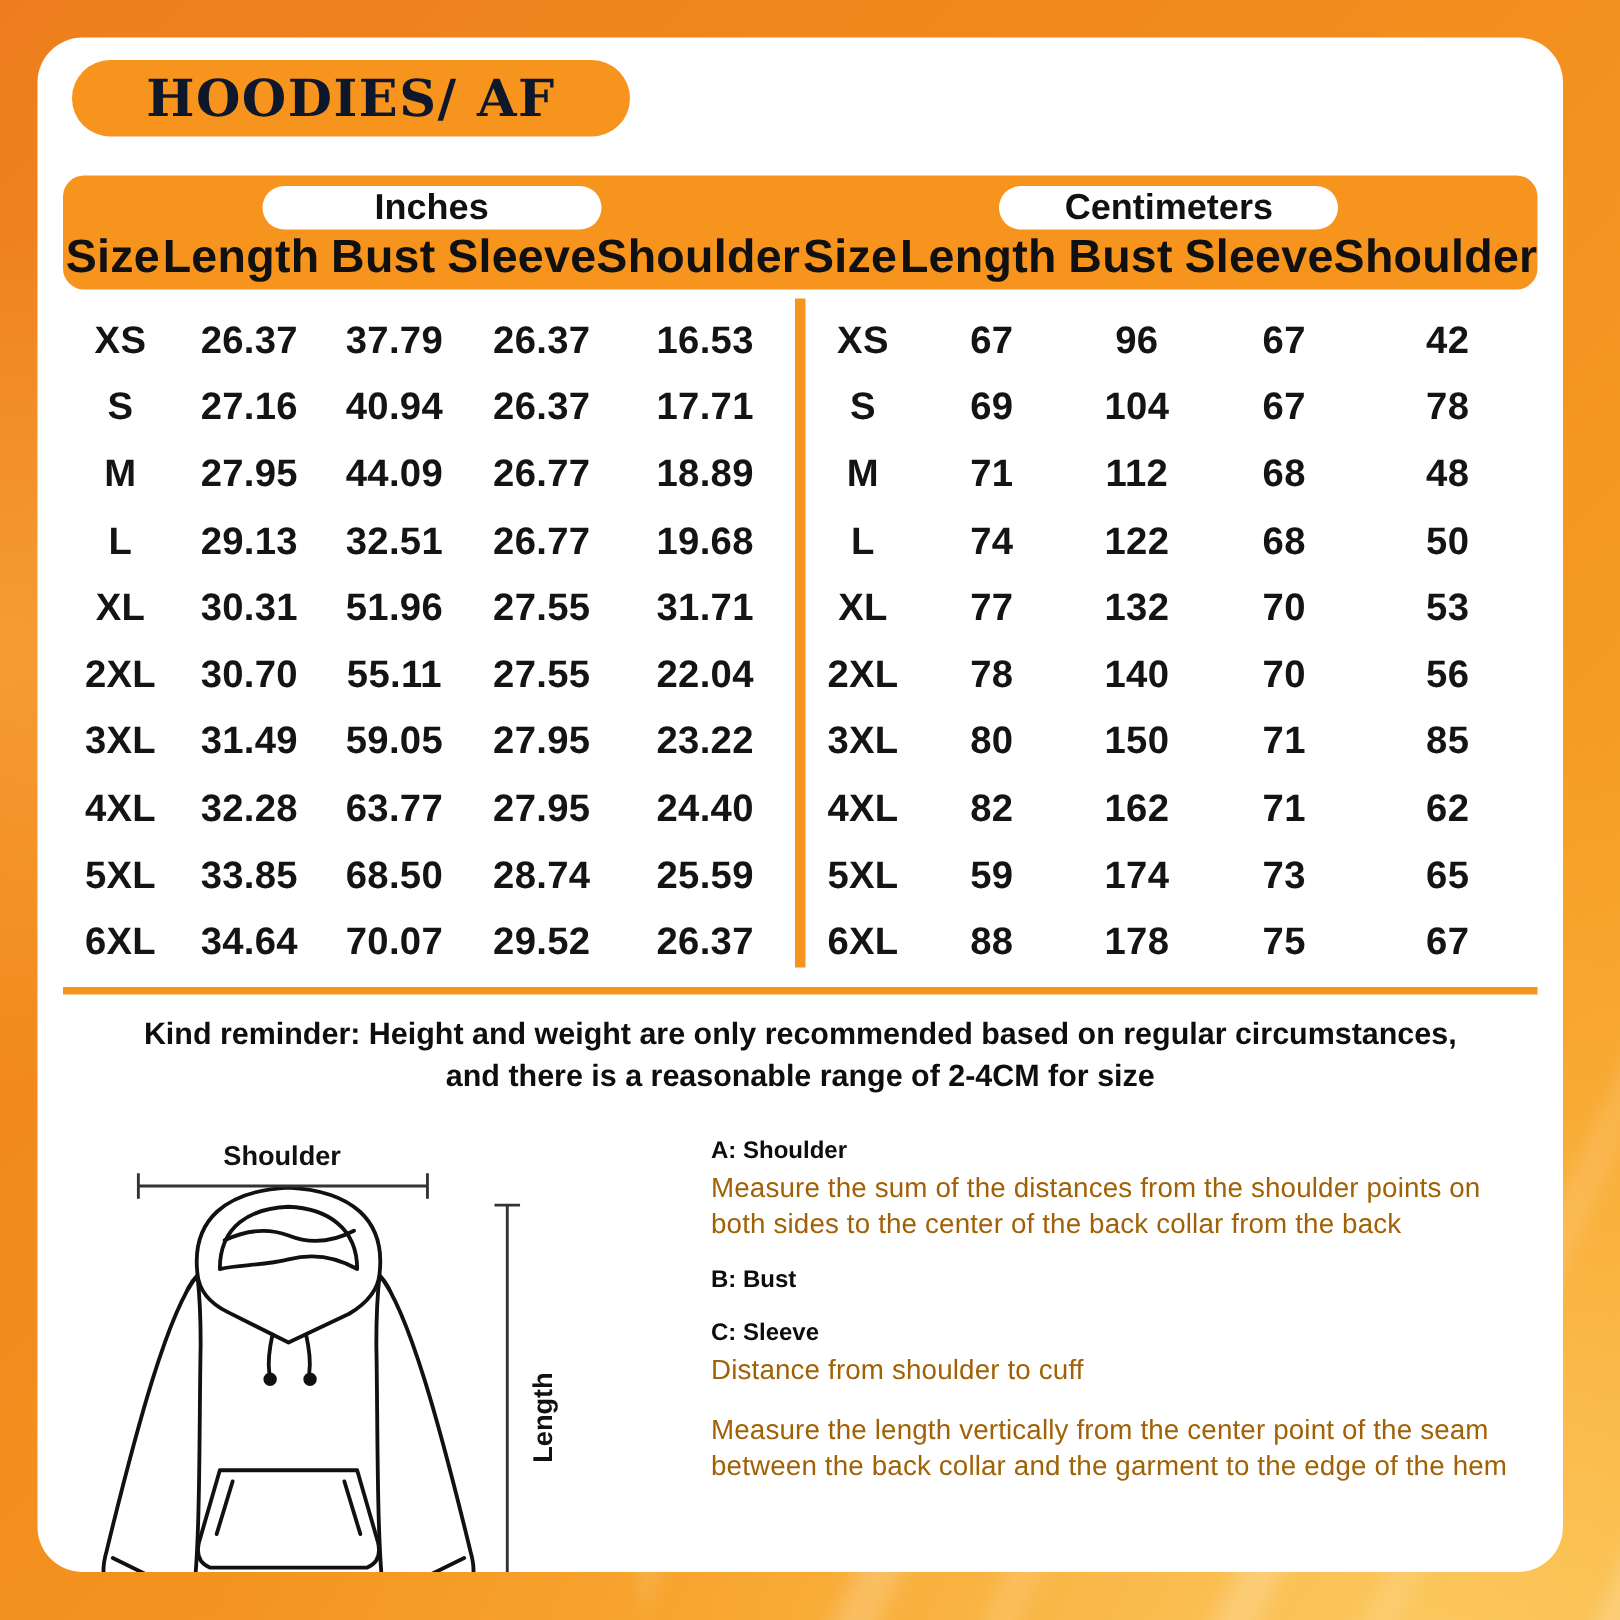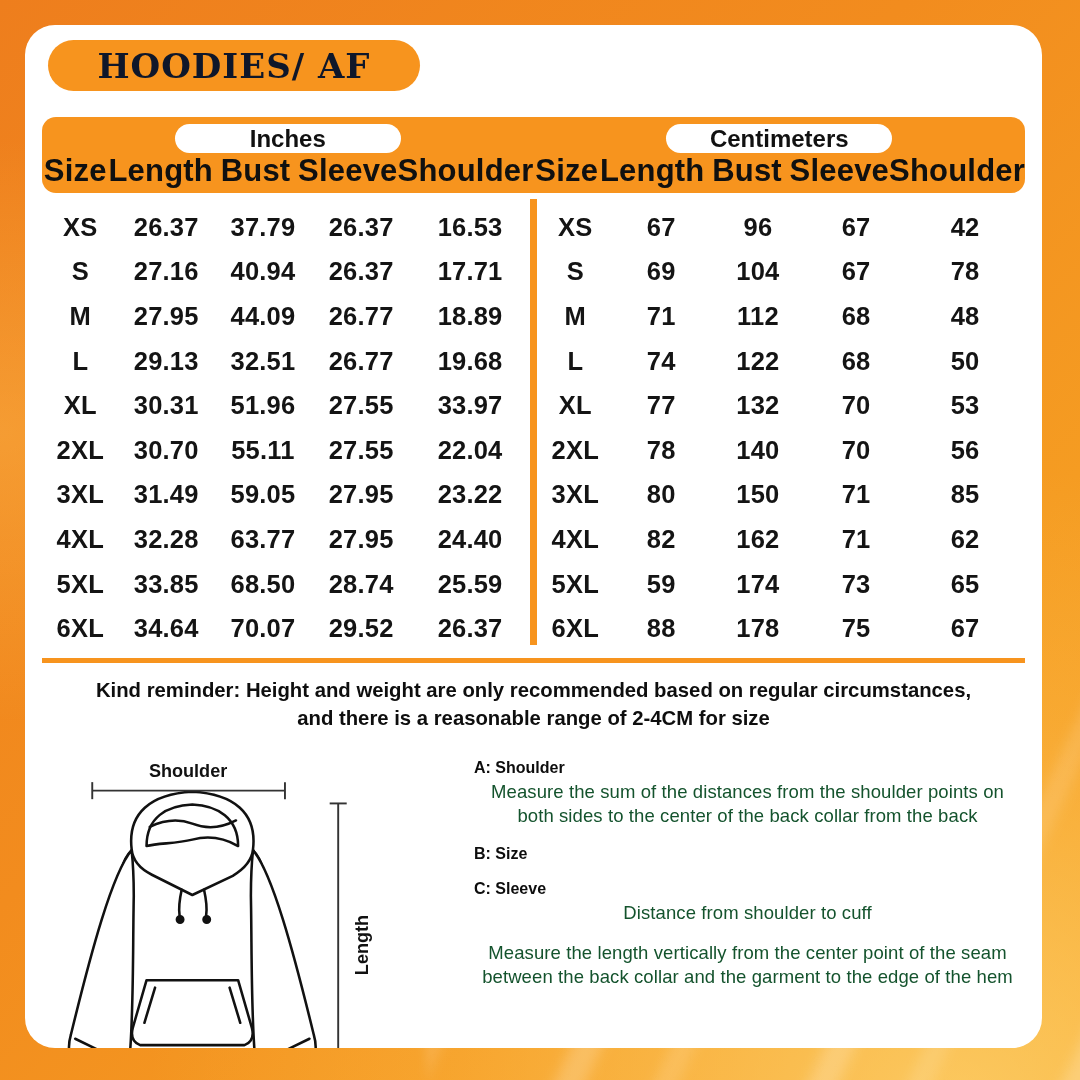--- a/index.html
+++ b/index.html
@@ -72,21 +72,21 @@
   .reminder{
     margin-top:13px;text-align:center;font-weight:800;font-size:20.5px;
     line-height:1.35;color:#0e0e0e;transform:scaleX(.99);
   }
   
   .bottom{display:flex;margin-top:16px;}
   .diagram-wrap{width:418px;flex:none;}
   .defs{flex:1;padding:12px 4px 0 14px;}
   .def-block{margin-bottom:17px;}
   .def-heading{font-weight:800;font-size:16px;color:#0d0d0d;margin-bottom:3px;}
-  .def-body{font-size:18.5px;line-height:1.28;color:#14532d;max-width:575px;letter-spacing:.1px;text-align:center;}
+  .def-body{font-size:18.5px;line-height:1.28;color:#a16207;max-width:575px;letter-spacing:.1px;}
   svg text{font-family:"Liberation Sans",sans-serif;}
 </style>
 </head>
 <body>
 
 <div class="bg"></div>
 <div class="bg-streaks"></div>
 
 <div class="card">
 
@@ -145,21 +145,21 @@
           <div class="cell">29.13</div>
           <div class="cell">32.51</div>
           <div class="cell">26.77</div>
           <div class="cell">19.68</div>
         </div>
         <div class="trow">
           <div class="cell">XL</div>
           <div class="cell">30.31</div>
           <div class="cell">51.96</div>
           <div class="cell">27.55</div>
-          <div class="cell">33.97</div>
+          <div class="cell">31.71</div>
         </div>
         <div class="trow">
           <div class="cell">2XL</div>
           <div class="cell">30.70</div>
           <div class="cell">55.11</div>
           <div class="cell">27.55</div>
           <div class="cell">22.04</div>
         </div>
         <div class="trow">
           <div class="cell">3XL</div>
@@ -315,21 +315,21 @@
         <text transform="translate(306,186) rotate(-90)" text-anchor="middle" font-size="17" font-weight="600" fill="#111">Length</text>
       </svg>
     </div>
 
     <div class="defs" id="defs">
         <div class="def-block">
           <div class="def-heading">A: Shoulder</div>
           <div class="def-body">Measure the sum of the distances from the shoulder points on both sides to the center of the back collar from the back</div>
         </div>
         <div class="def-block">
-          <div class="def-heading">B: Size</div>
+          <div class="def-heading">B: Bust</div>
         </div>
         <div class="def-block">
           <div class="def-heading">C: Sleeve</div>
           <div class="def-body">Distance from shoulder to cuff</div>
         </div>
         <div class="def-block">
           <div class="def-body">Measure the length vertically from the center point of the seam between the back collar and the garment to the edge of the hem</div>
         </div>
       </div>
   </div>

